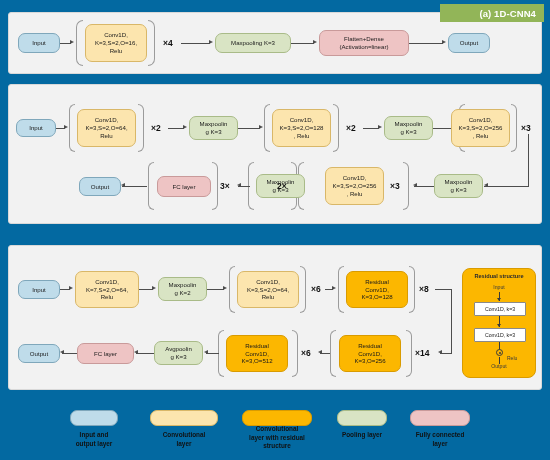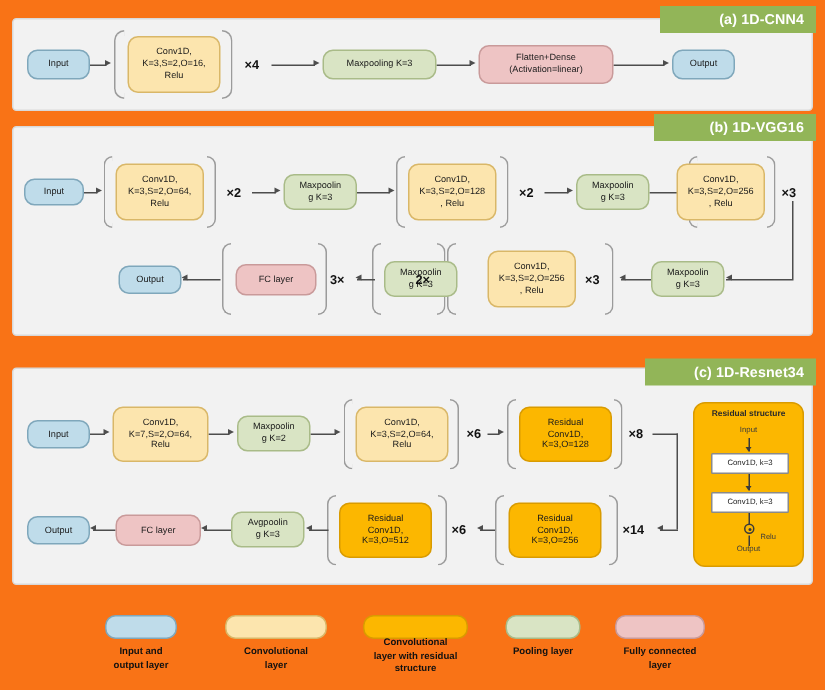--- a/index.html
+++ b/index.html
@@ -3,21 +3,21 @@
 <meta charset="utf-8">
 <style>
   * { box-sizing: border-box; }
   html, body {
     margin: 0; padding: 0;
     width: 550px; height: 460px;
     background: #ffffff;
     font-family: "Liberation Sans", sans-serif;
     overflow: hidden;
   }
-  #root { position: relative; width: 550px; height: 460px; background:#f97316; }
+  #root { position: relative; width: 550px; height: 460px; background:#0369a1; }
 
   
   .panel {
     position: absolute;
     background: #f2f2f2;
     border: 1px solid #d9d9d9;
     border-radius: 3px;
   }
   .panel-header {
     position: absolute;
@@ -204,23 +204,20 @@
 
   <div class="node fc" style="left:319px; top:30px; width:90px; height:26px;">Flatten+Dense
 (Activation=linear)</div>
 
   <div class="hline" style="left:409px; top:43px; width:34px;"></div>
   <div class="arrow-r" style="left:442px; top:40.4px;"></div>
 
   <div class="node io" style="left:448px; top:33px; width:42px; height:20px;">Output</div>
 
   <div class="panel" style="left:8px; top:84px; width:534px; height:140px;"></div>
-  <div class="panel-header" style="left:436px; top:76px; width:108px;">
-    <span>(b) 1D-VGG16</span>
-  </div>
 
   <div class="node io" style="left:16px; top:119px; width:40px; height:18px;">Input</div>
   <div class="hline" style="left:56px; top:128px; width:9px;"></div>
   <div class="arrow-r" style="left:64px; top:125.4px;"></div>
 
   <div class="bracket bracket-l" style="left:69px; top:104px; width:6px; height:48px;"></div>
   <div class="bracket bracket-r" style="left:138px; top:104px; width:6px; height:48px;"></div>
   <div class="node conv" style="left:77px; top:109px; width:59px; height:38px;">Conv1D,
 K=3,S=2,O=64,
 Relu</div>
@@ -293,23 +290,20 @@
   <div class="bracket bracket-l" style="left:148px; top:162px; width:6px; height:48px;"></div>
   <div class="bracket bracket-r" style="left:212px; top:162px; width:6px; height:48px;"></div>
   <div class="node fc" style="left:157px; top:176px; width:54px; height:21px;">FC layer</div>
 
   <div class="hline" style="left:122px; top:186px; width:25px;"></div>
   <div class="arrow-l" style="left:121px; top:183.4px;"></div>
 
   <div class="node io" style="left:79px; top:177px; width:42px; height:19px;">Output</div>
 
   <div class="panel" style="left:8px; top:245px; width:534px; height:145px;"></div>
-  <div class="panel-header" style="left:430px; top:239px; width:114px;">
-    <span>(c) 1D-Resnet34</span>
-  </div>
 
   <div class="node io" style="left:18px; top:280px; width:42px; height:19px;">Input</div>
   <div class="hline" style="left:60px; top:289px; width:10px;"></div>
   <div class="arrow-r" style="left:69px; top:286.4px;"></div>
 
   <div class="node conv" style="left:75px; top:271px; width:64px; height:37px;">Conv1D,
 K=7,S=2,O=64,
 Relu</div>
 
   <div class="hline" style="left:139px; top:289px; width:14px;"></div>

